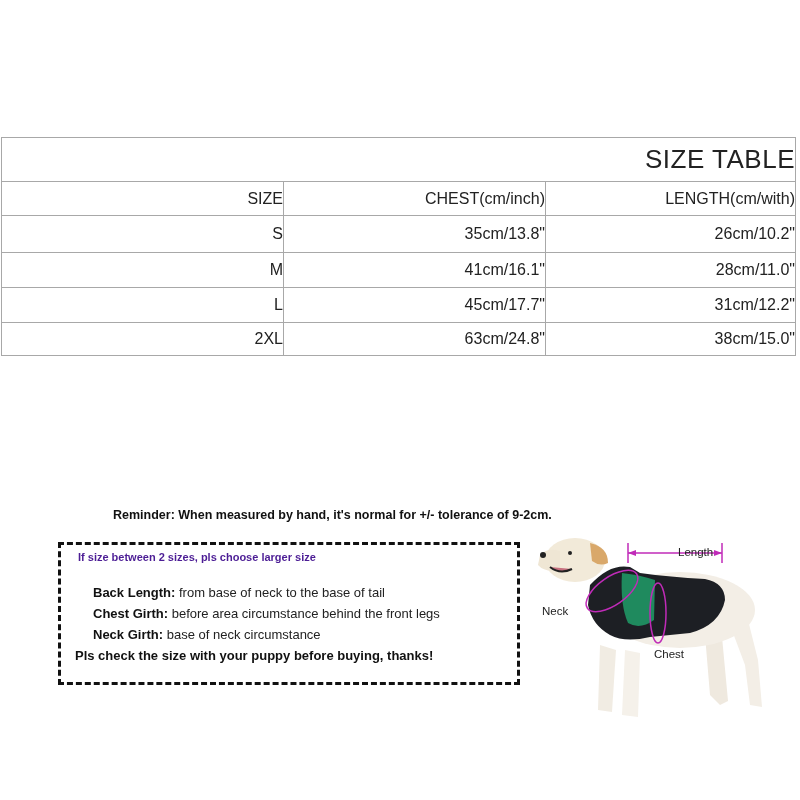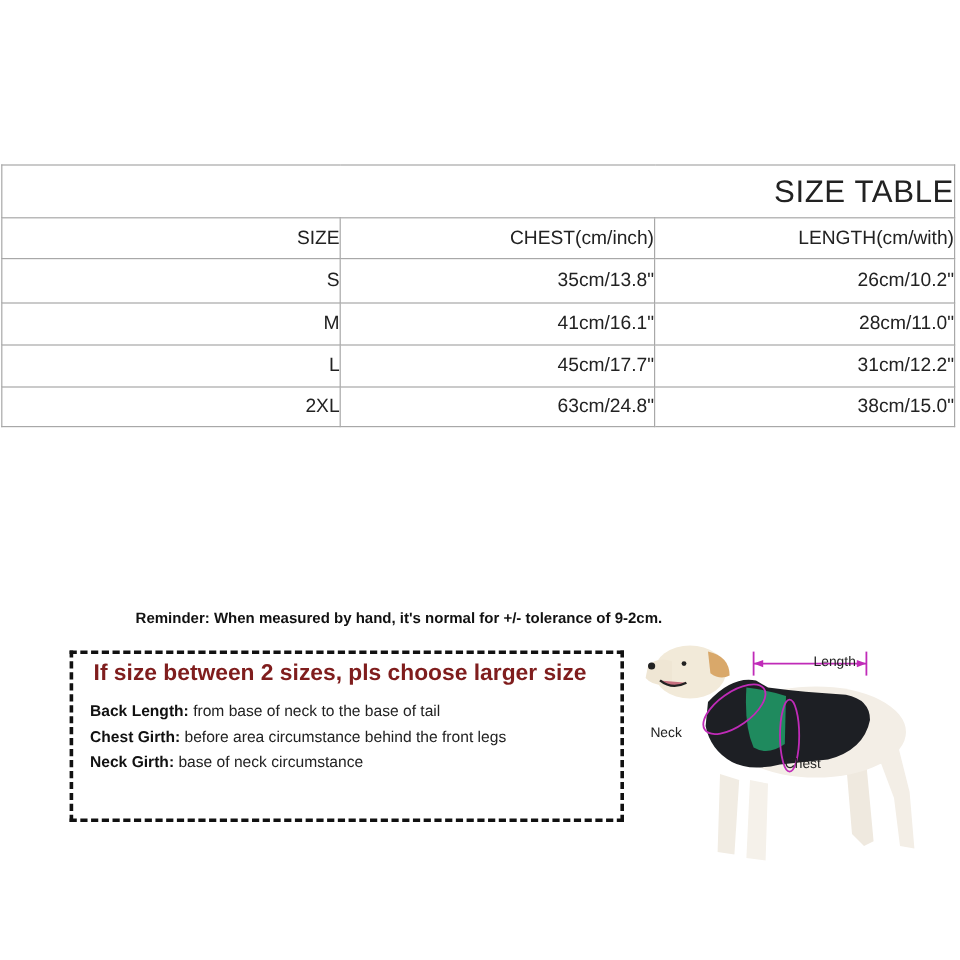--- a/index.html
+++ b/index.html
@@ -25,24 +25,24 @@
     .col1 { width: 282px; } .col2 { width: 262px; } .col3 { width: 250px; }
 
     .reminder {
       position: absolute; left: 113px; top: 508px; font-size: 12.5px; font-weight: bold; color: #111;
     }
     .note-box {
       position: absolute; left: 58px; top: 542px; width: 462px; height: 143px;
       border: 3px dashed #111; box-sizing: border-box;
     }
     .note-title {
-      position: absolute; left: 17px; top: 6px; font-size: 19px; font-weight: bold; color: #7f1d1d;
+      position: absolute; left: 17px; top: 6px; font-size: 11px; font-weight: bold; color: #4c1d95;
     }
     .note-line { position: absolute; left: 14px; font-size: 13px; color: #222; white-space: nowrap; }
-    .note-line b { color: #111; }
+    .note-line b { color: #111; margin-left: 18px; }
     .l1 { top: 40px; } .l2 { top: 61px; } .l3 { top: 82px; } .l4 { top: 103px; font-weight: bold; color:#111; }
 
     .dog-figure { position: absolute; left: 530px; top: 525px; width: 270px; height: 200px; }
     .dog-label { position: absolute; font-size: 11.5px; color: #222; }
   </style>
 </head>
 <body>
 
 <table class="size-table">
   <colgroup>
@@ -88,20 +88,21 @@
   <div class="note-title">If size between  2 sizes, pls choose larger size</div>
   <div class="note-line l1">
     <b>Back Length:</b><span> from base of neck to the base of tail</span>
   </div>
   <div class="note-line l2">
     <b>Chest Girth:</b><span> before area circumstance behind the front legs</span>
   </div>
   <div class="note-line l3">
     <b>Neck Girth:</b><span> base of neck circumstance</span>
   </div>
+  <div class="note-line l4">Pls check the size with your puppy before buying, thanks!</div>
 </div>
 
 <div class="dog-figure">
   <svg width="270" height="200" viewBox="0 0 270 200">
 
     <path d="M70 120 L68 185 L82 187 L86 125 Z" fill="#f1ece3"></path>
     <path d="M95 125 L92 190 L108 192 L110 128 Z" fill="#f5f1ea"></path>
     <path d="M175 110 L180 170 L190 180 L198 176 L192 112 Z" fill="#efe9df"></path>
     <path d="M200 100 L215 140 L220 180 L232 182 L228 135 L218 95 Z" fill="#f3eee6"></path>
 
@@ -120,14 +121,14 @@
     <line x1="98" y1="28" x2="192" y2="28" stroke="#c02bb8" stroke-width="1.5"></line>
     <line x1="98" y1="18" x2="98" y2="38" stroke="#c02bb8" stroke-width="1.5"></line>
     <line x1="192" y1="18" x2="192" y2="38" stroke="#c02bb8" stroke-width="1.5"></line>
     <polygon points="98,28 106,25 106,31" fill="#c02bb8"></polygon>
     <polygon points="192,28 184,25 184,31" fill="#c02bb8"></polygon>
     <ellipse cx="82" cy="66" rx="30" ry="14" transform="rotate(-35 82 66)" fill="none" stroke="#c02bb8" stroke-width="1.5"></ellipse>
     <ellipse cx="128" cy="88" rx="8" ry="30" fill="none" stroke="#c02bb8" stroke-width="1.5"></ellipse>
   </svg>
   <div class="dog-label" style="left:148px; top:21px;">Length</div>
   <div class="dog-label" style="left:12px; top:80px;">Neck</div>
-  <div class="dog-label" style="left:124px; top:106px;text-align:center;">Chest</div>
+  <div class="dog-label" style="left:124px; top:123px;text-align:center;">Chest</div>
 </div>
 
 </body></html>

